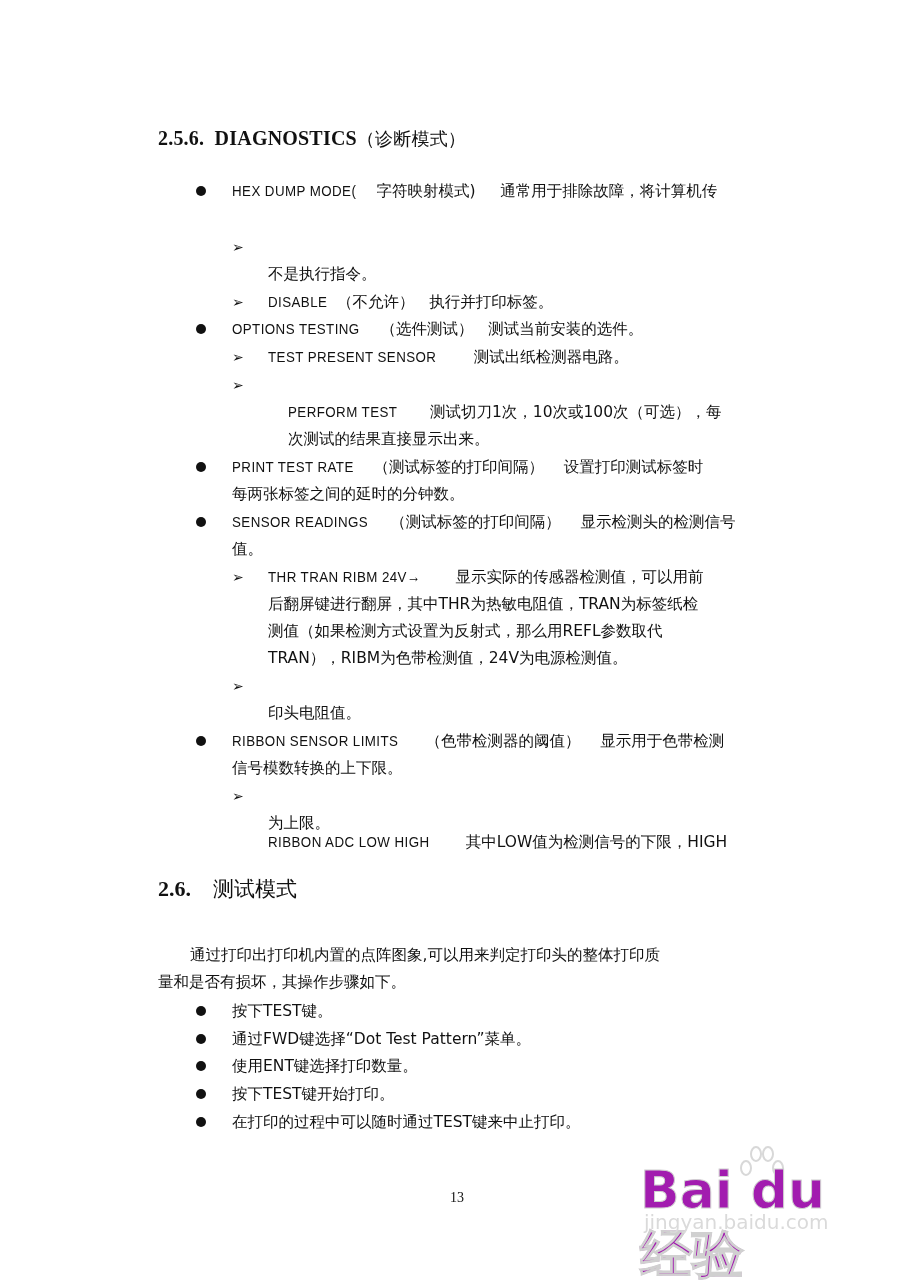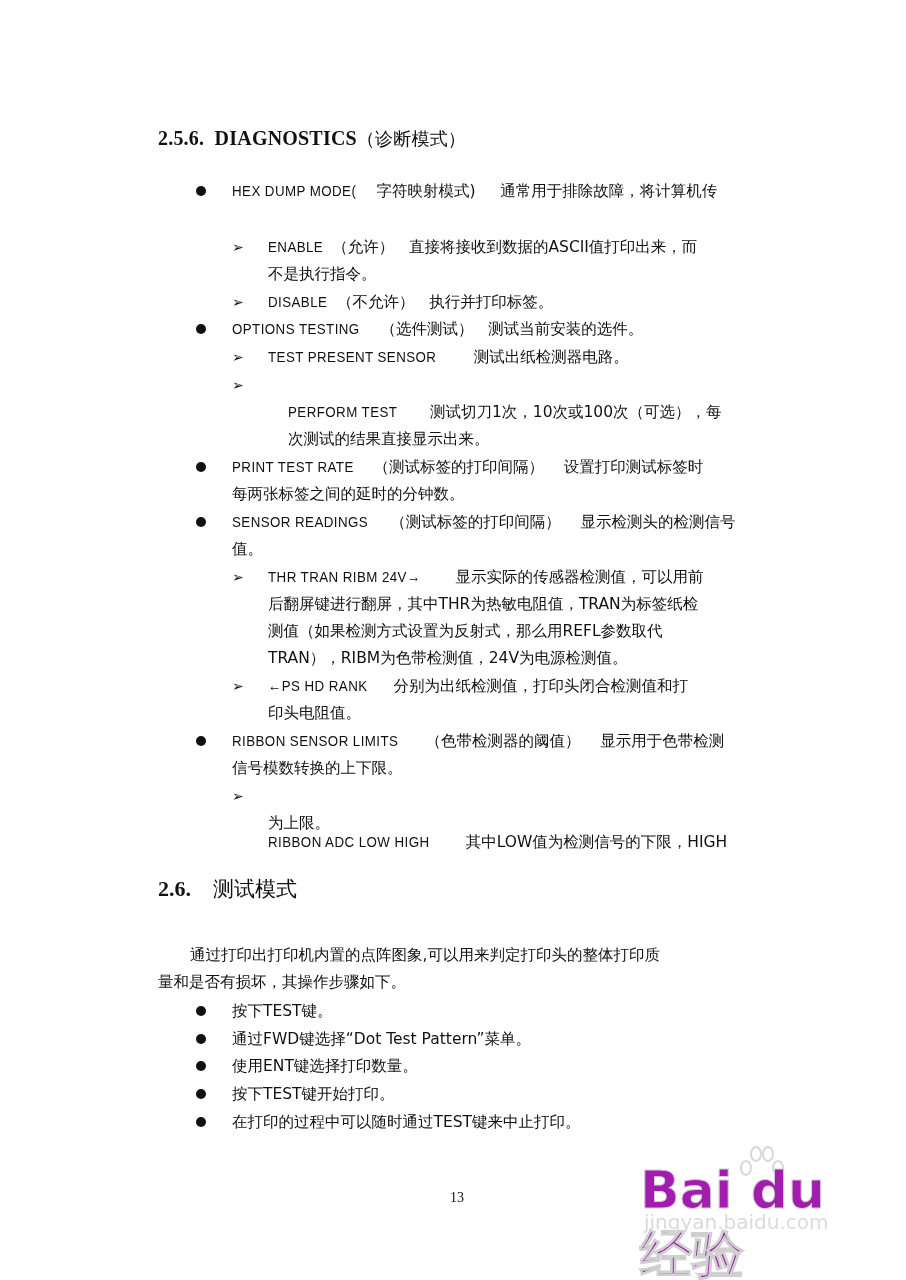--- a/index.html
+++ b/index.html
@@ -57,23 +57,20 @@
     <span>2.5.6.</span>&nbsp;
     <span>DIAGNOSTICS</span><span class="cn">（诊断模式）</span>
   </div>
 
   <div class="bullet" style="left:196px; top:186px;"></div>
   <div class="line" style="left:232px; top:181px;">
     <span class="kw">HEX DUMP MODE(</span><span>字符映射模式)</span>&nbsp;&nbsp;&nbsp;&nbsp;&nbsp;<span>通常用于排除故障，将计算机传</span>
   </div>
 
   <div class="arrow" style="left:232px; top:237px;">➢</div>
-  <div class="line" style="left:268px; top:237px;">
-    <span class="kw">ENABLE</span><span>（允许）</span>&nbsp;&nbsp;&nbsp;<span>直接将接收到数据的ASCII值打印出来，而</span>
-  </div>
   <div class="line" style="left:268px; top:264px;">不是执行指令。</div>
 
   <div class="arrow" style="left:232px; top:292px;">➢</div>
   <div class="line" style="left:268px; top:292px;">
     <span class="kw">DISABLE</span><span>（不允许）</span>&nbsp;&nbsp;&nbsp;<span>执行并打印标签。</span>
   </div>
 
   <div class="bullet" style="left:196px; top:324px;"></div>
   <div class="line" style="left:232px; top:319px;">
     <span class="kw">OPTIONS TESTING</span><span>（选件测试）</span>&nbsp;&nbsp;&nbsp;<span>测试当前安装的选件。</span>
@@ -105,23 +102,20 @@
 
   <div class="arrow" style="left:232px; top:567px;">➢</div>
   <div class="line" style="left:268px; top:567px;">
     <span class="kw">THR TRAN RIBM 24V→</span>&nbsp;&nbsp;<span>显示实际的传感器检测值，可以用前</span>
   </div>
   <div class="line" style="left:268px; top:594px;">后翻屏键进行翻屏，其中THR为热敏电阻值，TRAN为标签纸检</div>
   <div class="line" style="left:268px; top:621px;">测值（如果检测方式设置为反射式，那么用REFL参数取代</div>
   <div class="line" style="left:268px; top:648px;">TRAN），RIBM为色带检测值，24V为电源检测值。</div>
 
   <div class="arrow" style="left:232px; top:676px;">➢</div>
-  <div class="line" style="left:268px; top:676px;">
-    <span class="kw">←PS HD RANK</span>&nbsp;&nbsp;<span>分别为出纸检测值，打印头闭合检测值和打</span>
-  </div>
   <div class="line" style="left:268px; top:703px;">印头电阻值。</div>
 
   <div class="bullet" style="left:196px; top:736px;"></div>
   <div class="line" style="left:232px; top:731px;">
     <span class="kw">RIBBON SENSOR LIMITS</span><span>（色带检测器的阈值）</span>&nbsp;&nbsp;&nbsp;&nbsp;<span>显示用于色带检测</span>
   </div>
   <div class="line" style="left:232px; top:758px;">信号模数转换的上下限。</div>
 
   <div class="arrow" style="left:232px; top:786px;">➢</div>
   <div class="line" style="left:268px; top:786px;margin-top:46px;">

